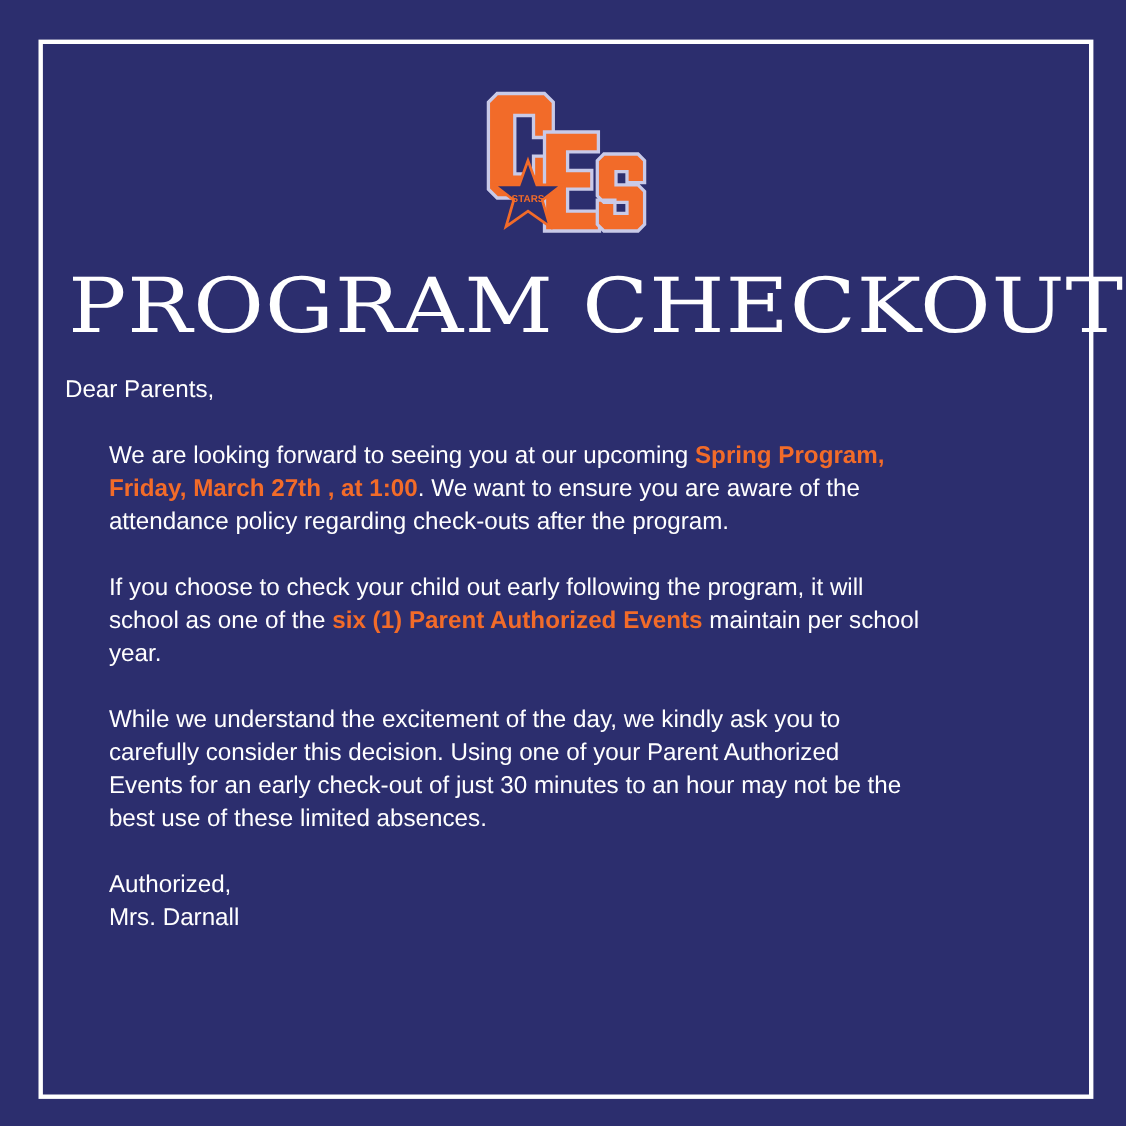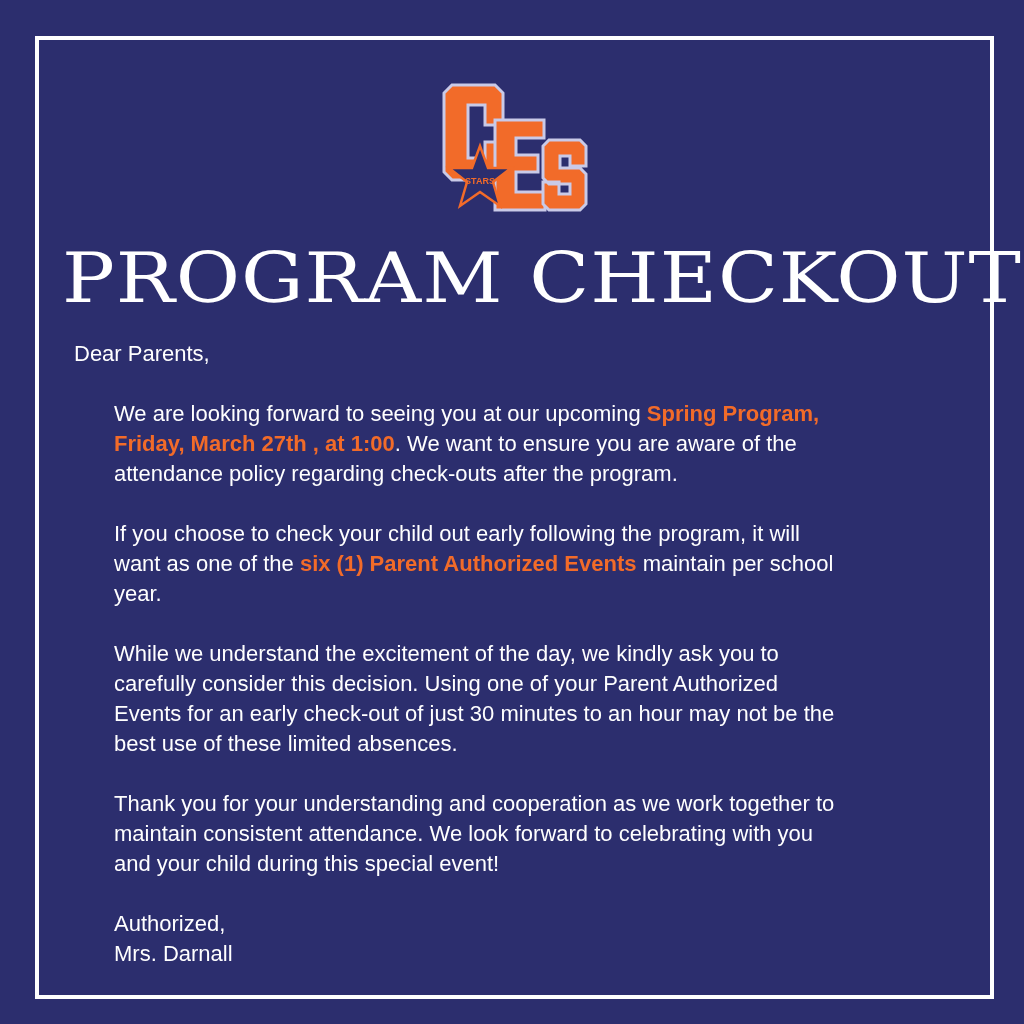--- a/index.html
+++ b/index.html
@@ -31,21 +31,21 @@
     font-size: 80px;
     line-height: 90px;
     letter-spacing: 1px;
     color: #ffffff;
     white-space: nowrap;
     transform: scaleX(0.98) scaleY(0.86);
     transform-origin: left top;
   }
   .letter {
     position: absolute;
-    left: 74px; top: 339px;
+    left: 59px; top: 339px;
     width: 900px;
     color: #ffffff;
     font-size: 22px;
     line-height: 30px;
   }
   .letter p { margin: 0 0 30px 0; white-space: nowrap; }
   .letter p.sig { margin: 0; }
   .hl { color: #f26b29; font-weight: bold; }
   .line { display: block; margin-left: 40px; }
 </style>
@@ -80,34 +80,29 @@
   <p>Dear Parents,</p>
 
   <p>
     <span class="line"><span>We are looking forward to seeing you at our upcoming </span><span class="hl">Spring Program,</span></span>
     <span class="line"><span class="hl">Friday, March 27th , at 1:00</span><span>. We want to ensure you are aware of the</span></span>
     <span class="line">attendance policy regarding check-outs after the program.</span>
   </p>
 
   <p>
     <span class="line">If you choose to check your child out early following the program, it will</span>
-    <span class="line"><span>want as one of the </span><span class="hl">six (1) Parent Authorized Events</span><span> maintain per school</span></span>
+    <span class="line"><span>school as one of the </span><span class="hl">six (1) Parent Authorized Events</span><span> maintain per school</span></span>
     <span class="line">year.</span>
   </p>
 
   <p>
     <span class="line">While we understand the excitement of the day, we kindly ask you to</span>
     <span class="line">carefully consider this decision. Using one of your Parent Authorized</span>
     <span class="line">Events for an early check-out of just 30 minutes to an hour may not be the</span>
     <span class="line">best use of these limited absences.</span>
   </p>
 
-  <p>
-    <span class="line">Thank you for your understanding and cooperation as we work together to</span>
-    <span class="line">maintain consistent attendance. We look forward to celebrating with you</span>
-    <span class="line">and your child during this special event!</span>
-  </p>
 
   <p class="sig">
     <span class="line">Authorized,</span>
     <span class="line">Mrs. Darnall</span>
   </p>
 </div>
 
 </body></html>

